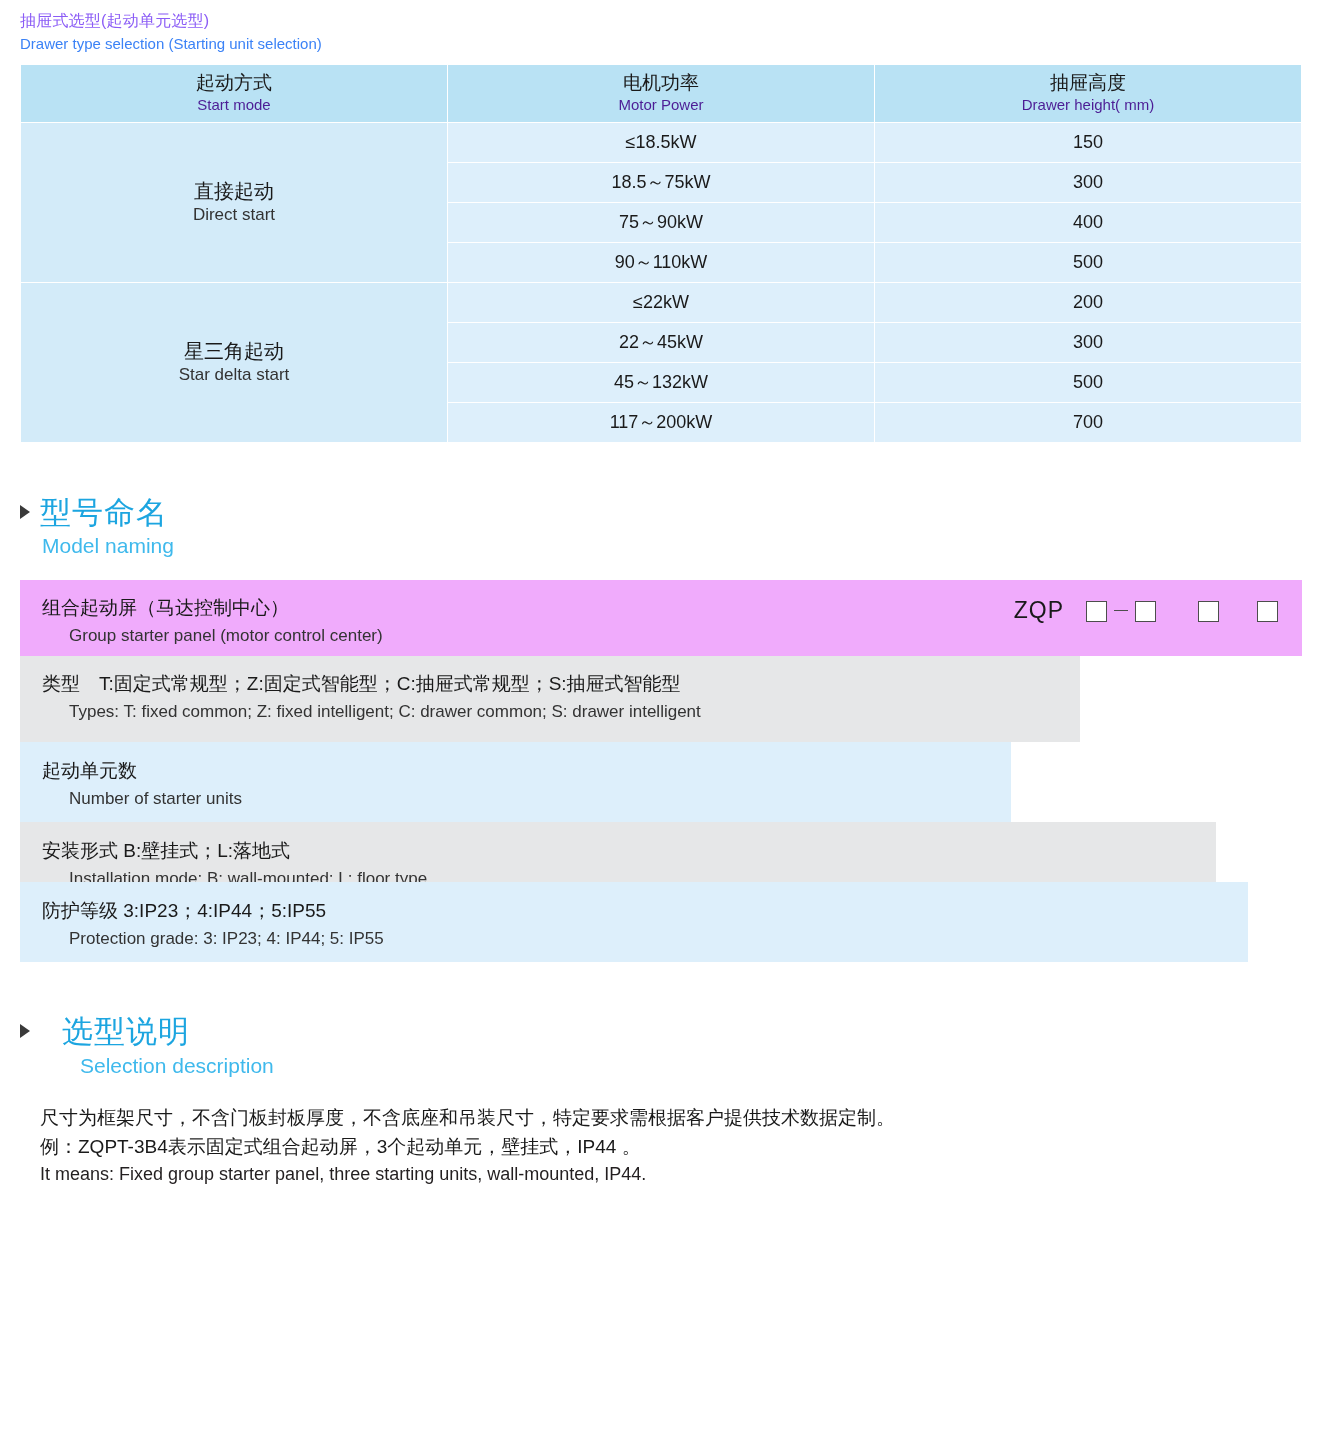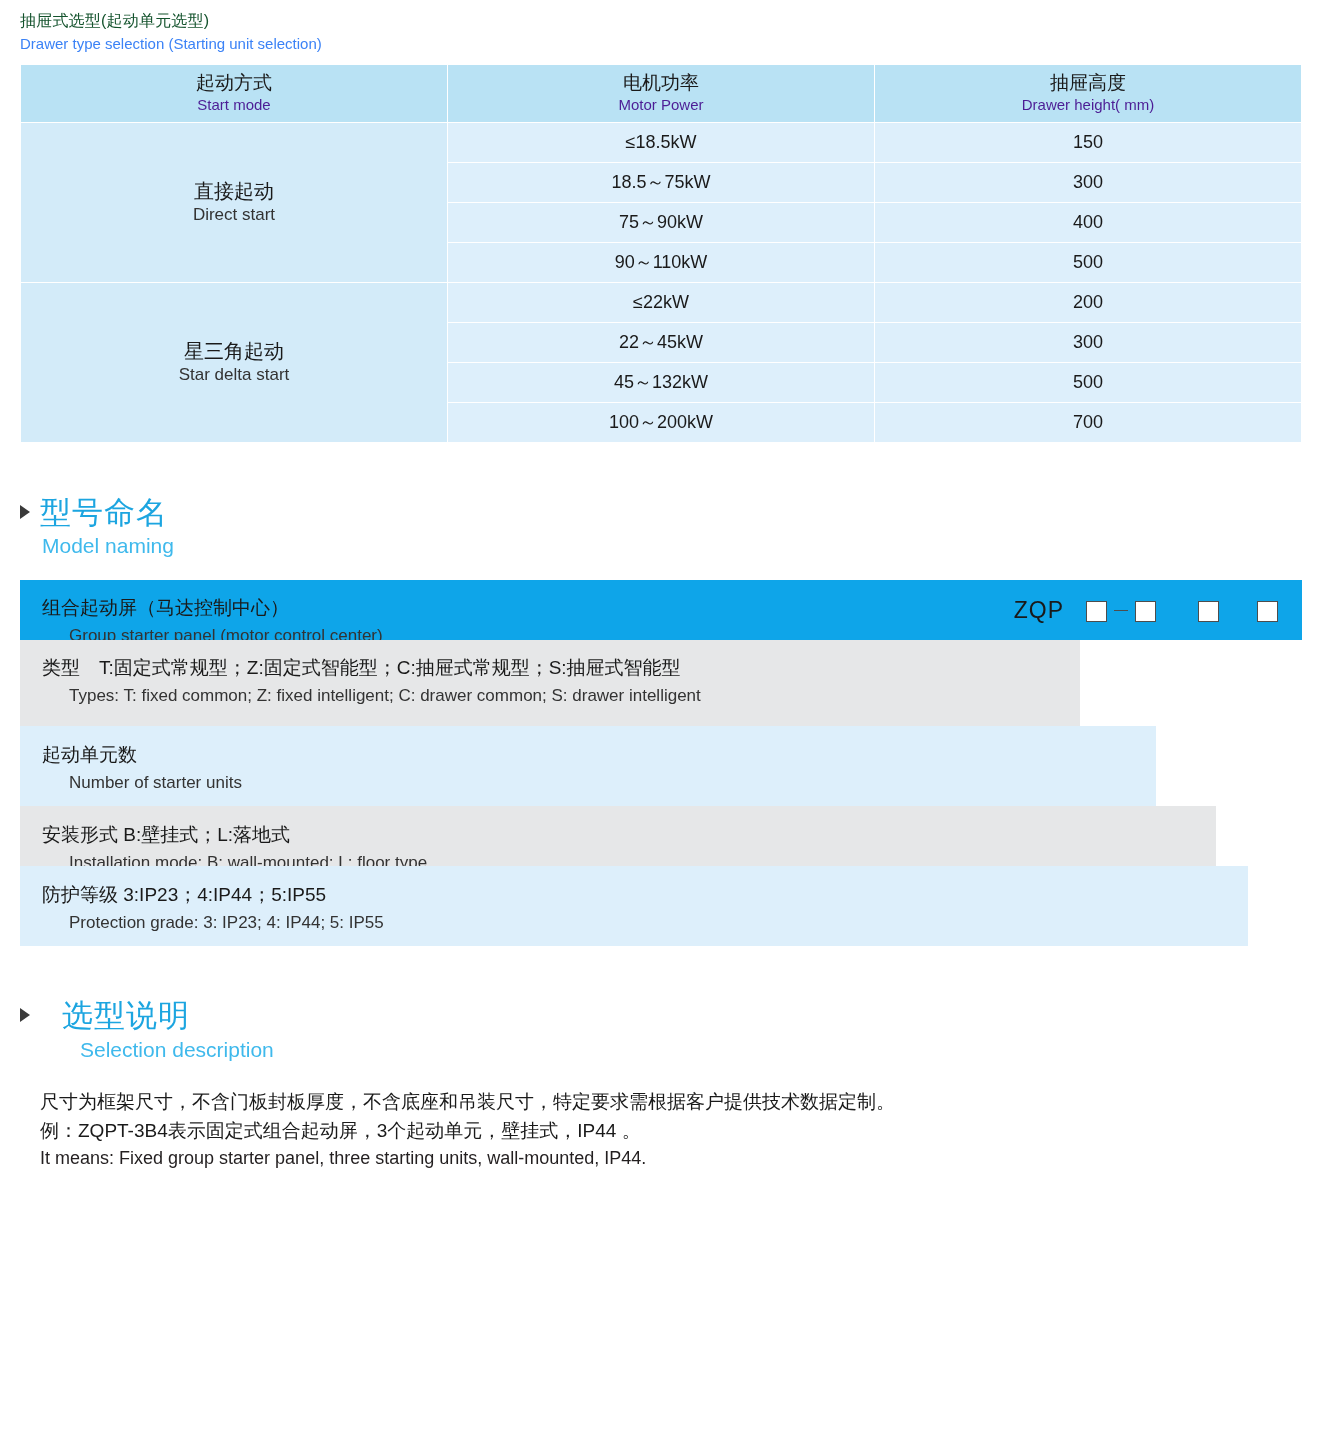--- a/index.html
+++ b/index.html
@@ -20,21 +20,21 @@
     padding: 0 20px;
   }
 
   
   .caption {
     padding-top: 10px;
     line-height: 1.35;
   }
   .caption .cn {
     font-size: 16px;
-    color: #14532d;
+    color: #8b5cf6;
     letter-spacing: 0.2px;
   }
   .caption .en {
     font-size: 15px;
     color: #3b82f6;
     margin-top: 2px;
   }
 
   
   table.spec {
@@ -136,29 +136,29 @@
     color: #1a1a1a;
     display: block;
   }
   .naming-row .en {
     font-size: 17px;
     color: #333333;
     display: block;
     margin-top: 2px;
     margin-left: 27px;
   }
-  .row-a { background: #0ea5e9; height: 60px; padding-top: 14px; }
+  .row-a { background: #f0abfc; height: 76px; padding-top: 14px; }
   .row-b { background: #e6e7e8; height: 86px; padding-top: 14px; }
   .row-c { background: #ddeffb; height: 80px; padding-top: 15px; }
   .row-d { background: #e6e7e8; height: 60px; padding-top: 15px; }
   .row-e { background: #ddeffb; height: 80px; padding-top: 15px; }
 
   .row-a { width: 1282px; }
   .row-b { width: 1060px; }
-  .row-c { width: 1136px; }
+  .row-c { width: 991px; }
   .row-d { width: 1196px; }
   .row-e { width: 1228px; }
 
   .zqp-area {
     position: absolute;
     right: 24px;
     top: 14px;
     display: flex;
     align-items: center;
     gap: 0;
@@ -263,21 +263,21 @@
       </tr>
       <tr>
         <td class="power">22～45kW</td>
         <td class="height">300</td>
       </tr>
       <tr>
         <td class="power">45～132kW</td>
         <td class="height">500</td>
       </tr>
       <tr>
-        <td class="power">100～200kW</td>
+        <td class="power">117～200kW</td>
         <td class="height">700</td>
       </tr>
     </tbody>
   </table>
 
   <div class="section-head">
     <span class="arrow"></span>
     <div class="cn">型号命名</div>
     <div class="en">Model naming</div>
   </div>

